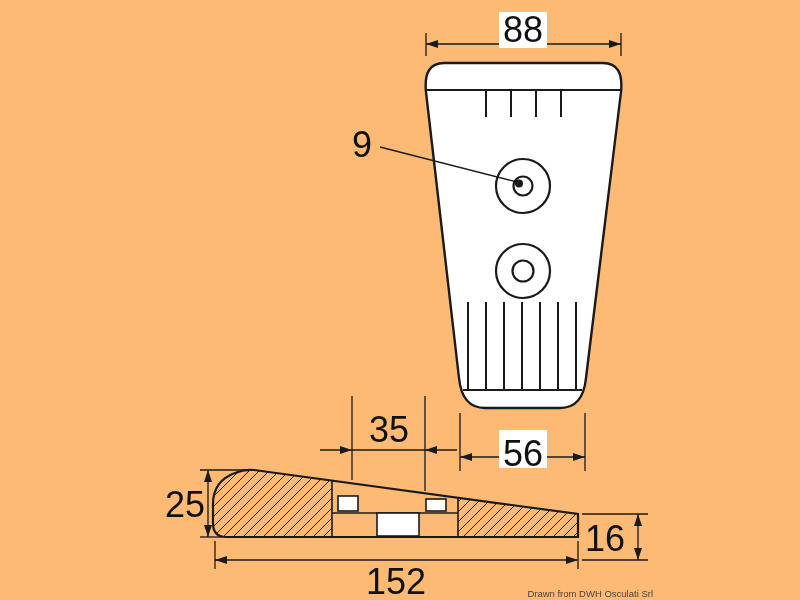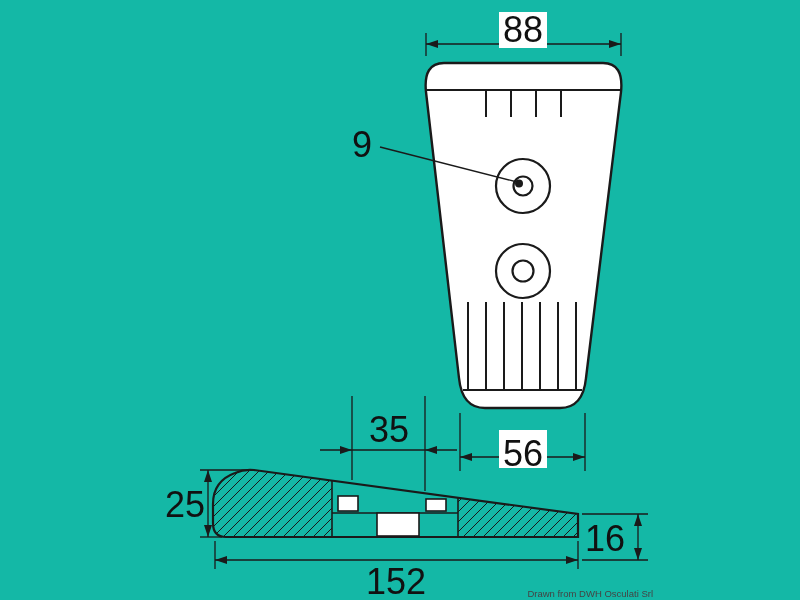--- a/index.html
+++ b/index.html
@@ -8,21 +8,21 @@
     background: #ffffff;
     width: 800px;
     height: 600px;
     overflow: hidden;
     font-family: "Liberation Sans", sans-serif;
   }
   .canvas {
     position: relative;
     width: 800px;
     height: 600px;
-    background: #14b8a6;
+    background: #fdba74;
   }
   svg { display: block; }
   .dim-text {
     font-family: "Liberation Sans", sans-serif;
     font-size: 36px;
     fill: #111111;
   }
   .caption-text {
     font-family: "Liberation Sans", sans-serif;
     font-size: 9.5px;

